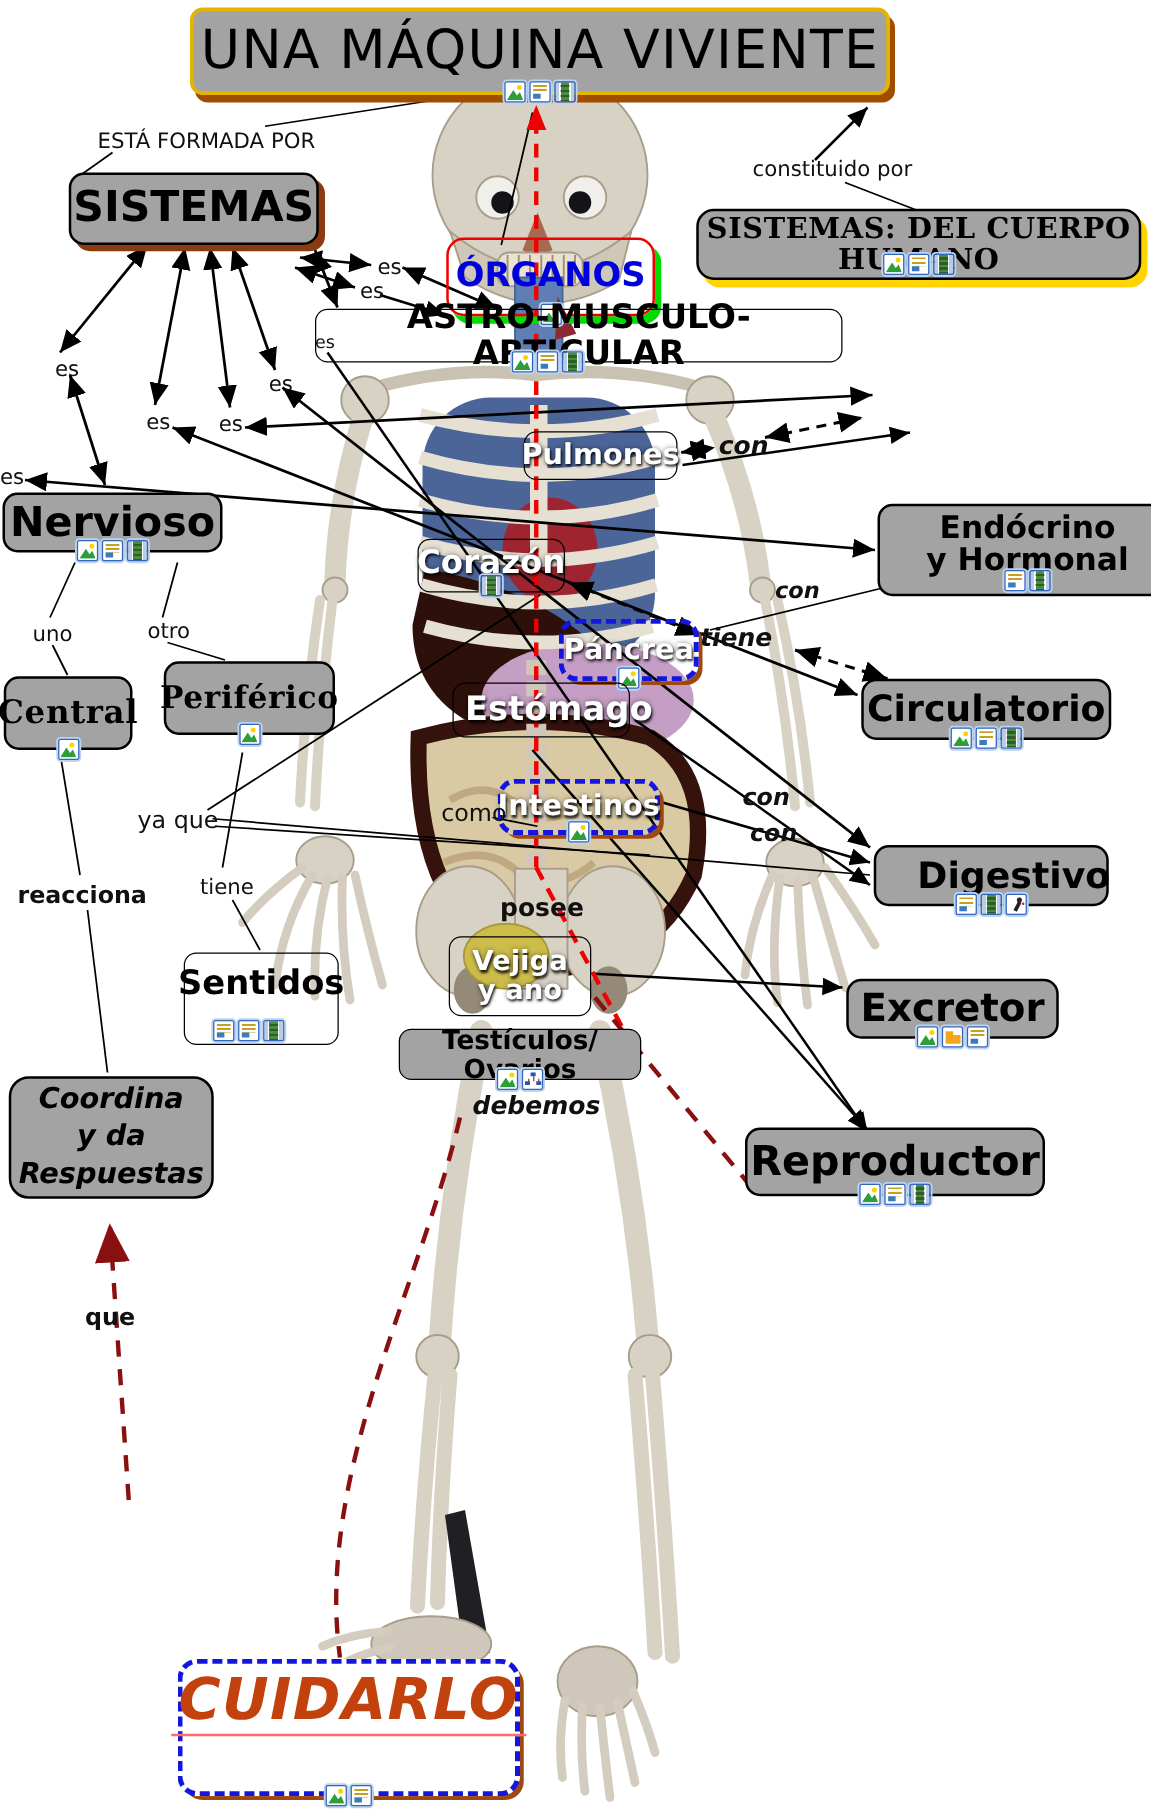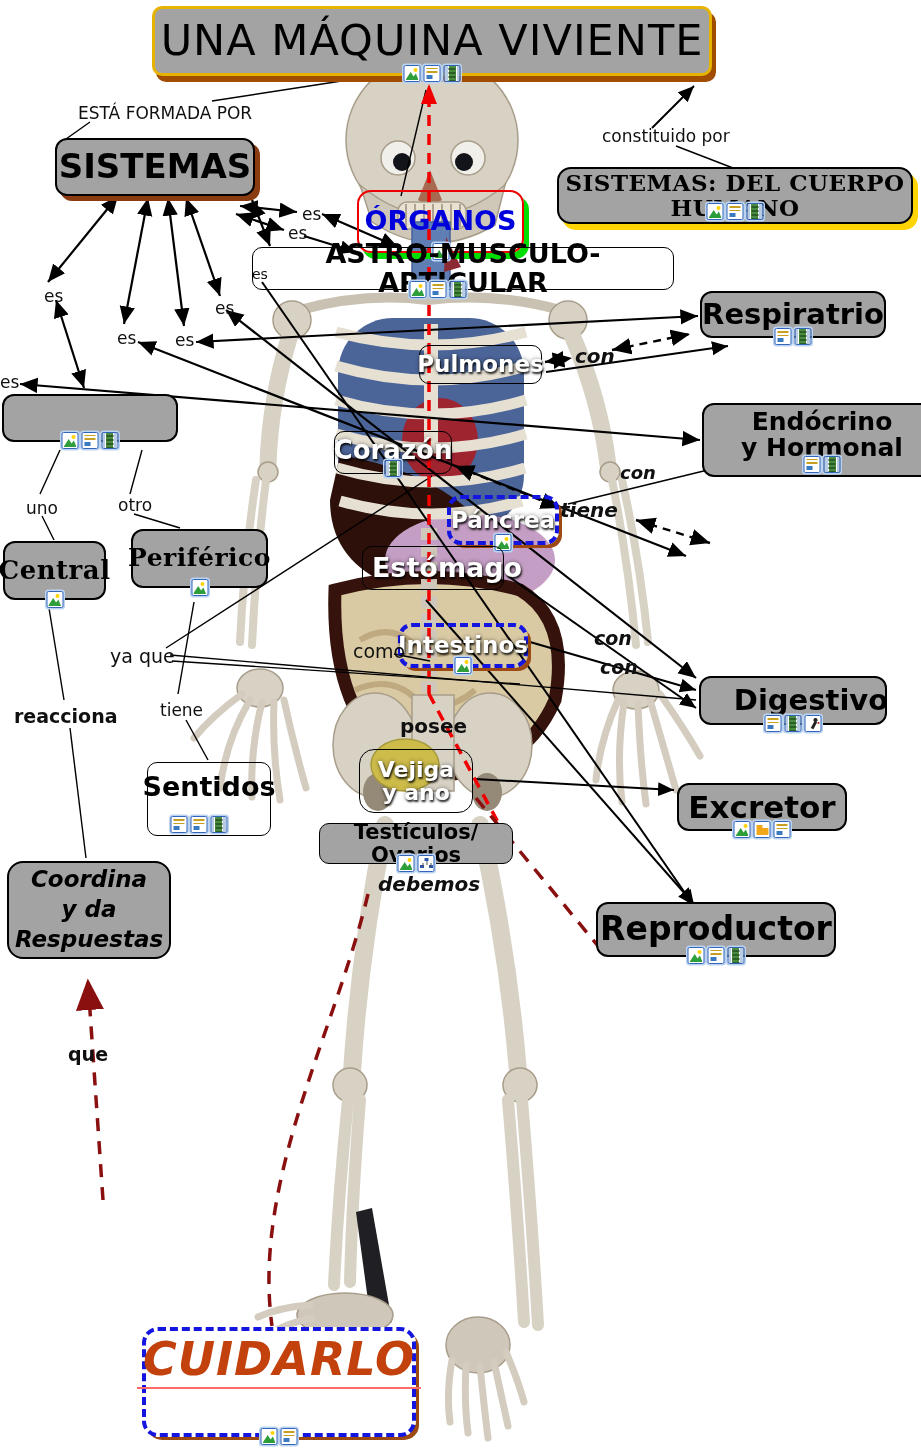--- a/index.html
+++ b/index.html
@@ -221,42 +221,36 @@
 
   <div class="node thinb clear" style="left:252px;top:247px;width:422px;height:43px;font-size:27px;">
     <span class="nl">ASTRO-MUSCULO-ARTICULAR</span>
     <div class="icons" style="left:44%;">
       <span class="ic ic-image"></span>
       <span class="ic ic-document"></span>
       <span class="ic ic-film"></span>
     </div>
   </div>
 
-  <div class="node" style="left:700px;top:291px;width:186px;height:47px;font-size:29px;">
-    <span class="nl">Respiratrio</span>
-    <div class="icons">
-      <span class="ic ic-document"></span>
-      <span class="ic ic-film"></span>
-    </div>
-  </div>
 
   <div class="node thinb clear white-text" style="left:419px;top:345px;width:123px;height:39px;font-size:23px;">
     <span class="nl">Pulmones</span>
   </div>
 
   <div class="node" style="left:702px;top:403px;width:240px;height:74px;font-size:25px;padding-bottom:10px;">
     <span class="nl">Endócrino</span>
     <span class="nl">y Hormonal</span>
     <div class="icons inner">
       <span class="ic ic-document"></span>
       <span class="ic ic-film"></span>
     </div>
   </div>
 
   <div class="node" style="left:2px;top:394px;width:176px;height:48px;font-size:33px;">
+    <span class="nl">Nervioso</span>
     <div class="icons">
       <span class="ic ic-image"></span>
       <span class="ic ic-document"></span>
       <span class="ic ic-film"></span>
     </div>
   </div>
 
   <div class="node thinb clear white-text" style="left:334px;top:431px;width:118px;height:43px;font-size:26px;padding-bottom:4px;">
     <span class="nl">Corazón</span>
     <div class="icons inner" style="bottom:-4px;">
@@ -264,20 +258,28 @@
     </div>
   </div>
 
   <div class="node dashed-blue white-text" style="left:447px;top:495px;width:112px;height:50px;font-size:23px;">
     <span class="nl">Páncrea</span>
     <div class="icons" style="bottom:-10px;">
       <span class="ic ic-image"></span>
     </div>
   </div>
 
+  <div class="node" style="left:689px;top:543px;width:200px;height:49px;font-size:29px;">
+    <span class="nl">Circulatorio</span>
+    <div class="icons">
+      <span class="ic ic-image"></span>
+      <span class="ic ic-document"></span>
+      <span class="ic ic-film"></span>
+    </div>
+  </div>
 
   <div class="node gothic" style="left:3px;top:541px;width:103px;height:59px;font-size:26px;">
     <span class="nl">Central</span>
     <div class="icons" style="bottom:-10px;">
       <span class="ic ic-image"></span>
     </div>
   </div>
 
   <div class="node gothic" style="left:131px;top:529px;width:137px;height:59px;font-size:25px;">
     <span class="nl">Periférico</span>
@@ -299,21 +301,21 @@
 
   <div class="node" style="left:699px;top:676px;width:188px;height:49px;font-size:29px;padding-left:36px;">
     <span class="nl">Digestivo</span>
     <div class="icons">
       <span class="ic ic-document"></span>
       <span class="ic ic-film"></span>
       <span class="ic ic-activity"></span>
     </div>
   </div>
 
-  <div class="node thinb clear white-text" style="left:359px;top:749px;width:114px;height:64px;font-size:22px;border-radius:15px;">
+  <div class="node thinb clear white-text" style="left:359px;top:749px;width:114px;height:64px;font-size:22px;">
     <span class="nl">Vejiga</span>
     <span class="nl">y ano</span>
   </div>
 
   <div class="node thinb clear" style="left:147px;top:762px;width:124px;height:74px;font-size:27px;justify-content:flex-start;padding-top:10px;">
     <span class="nl">Sentidos</span>
     <div class="icons inner" style="left:42%;">
       <span class="ic ic-document"></span>
       <span class="ic ic-document"></span>
       <span class="ic ic-film"></span>

